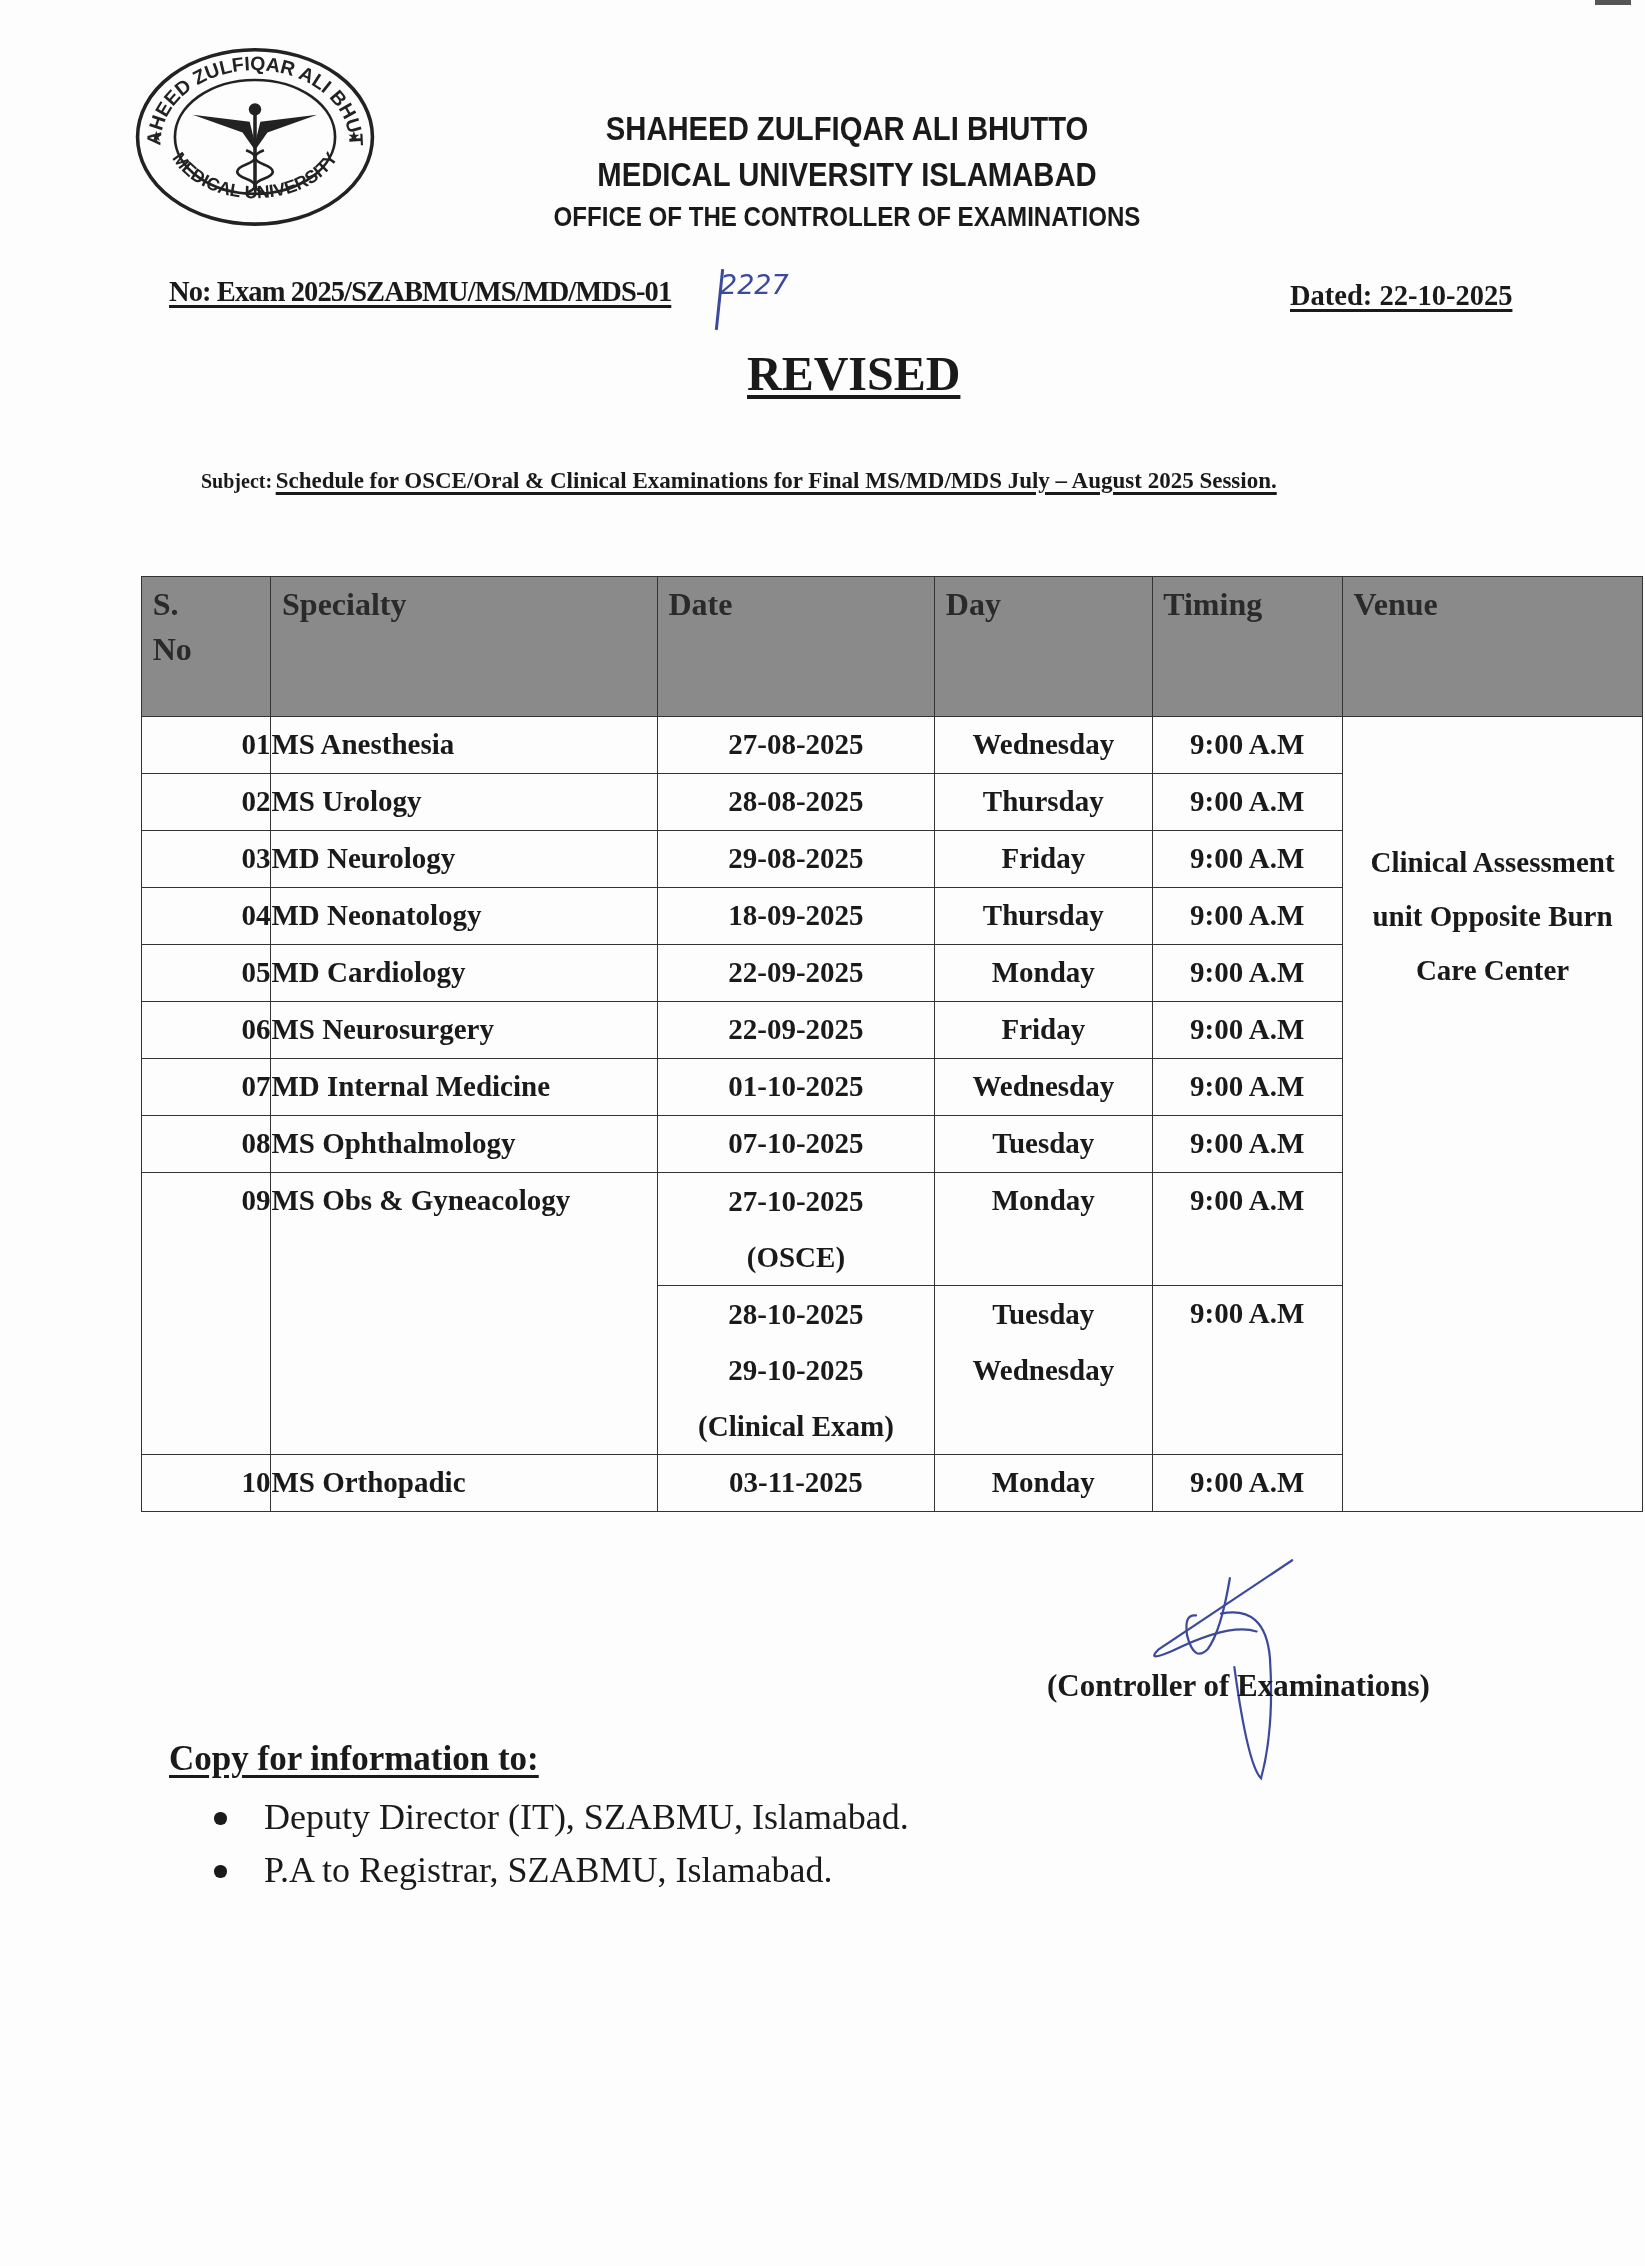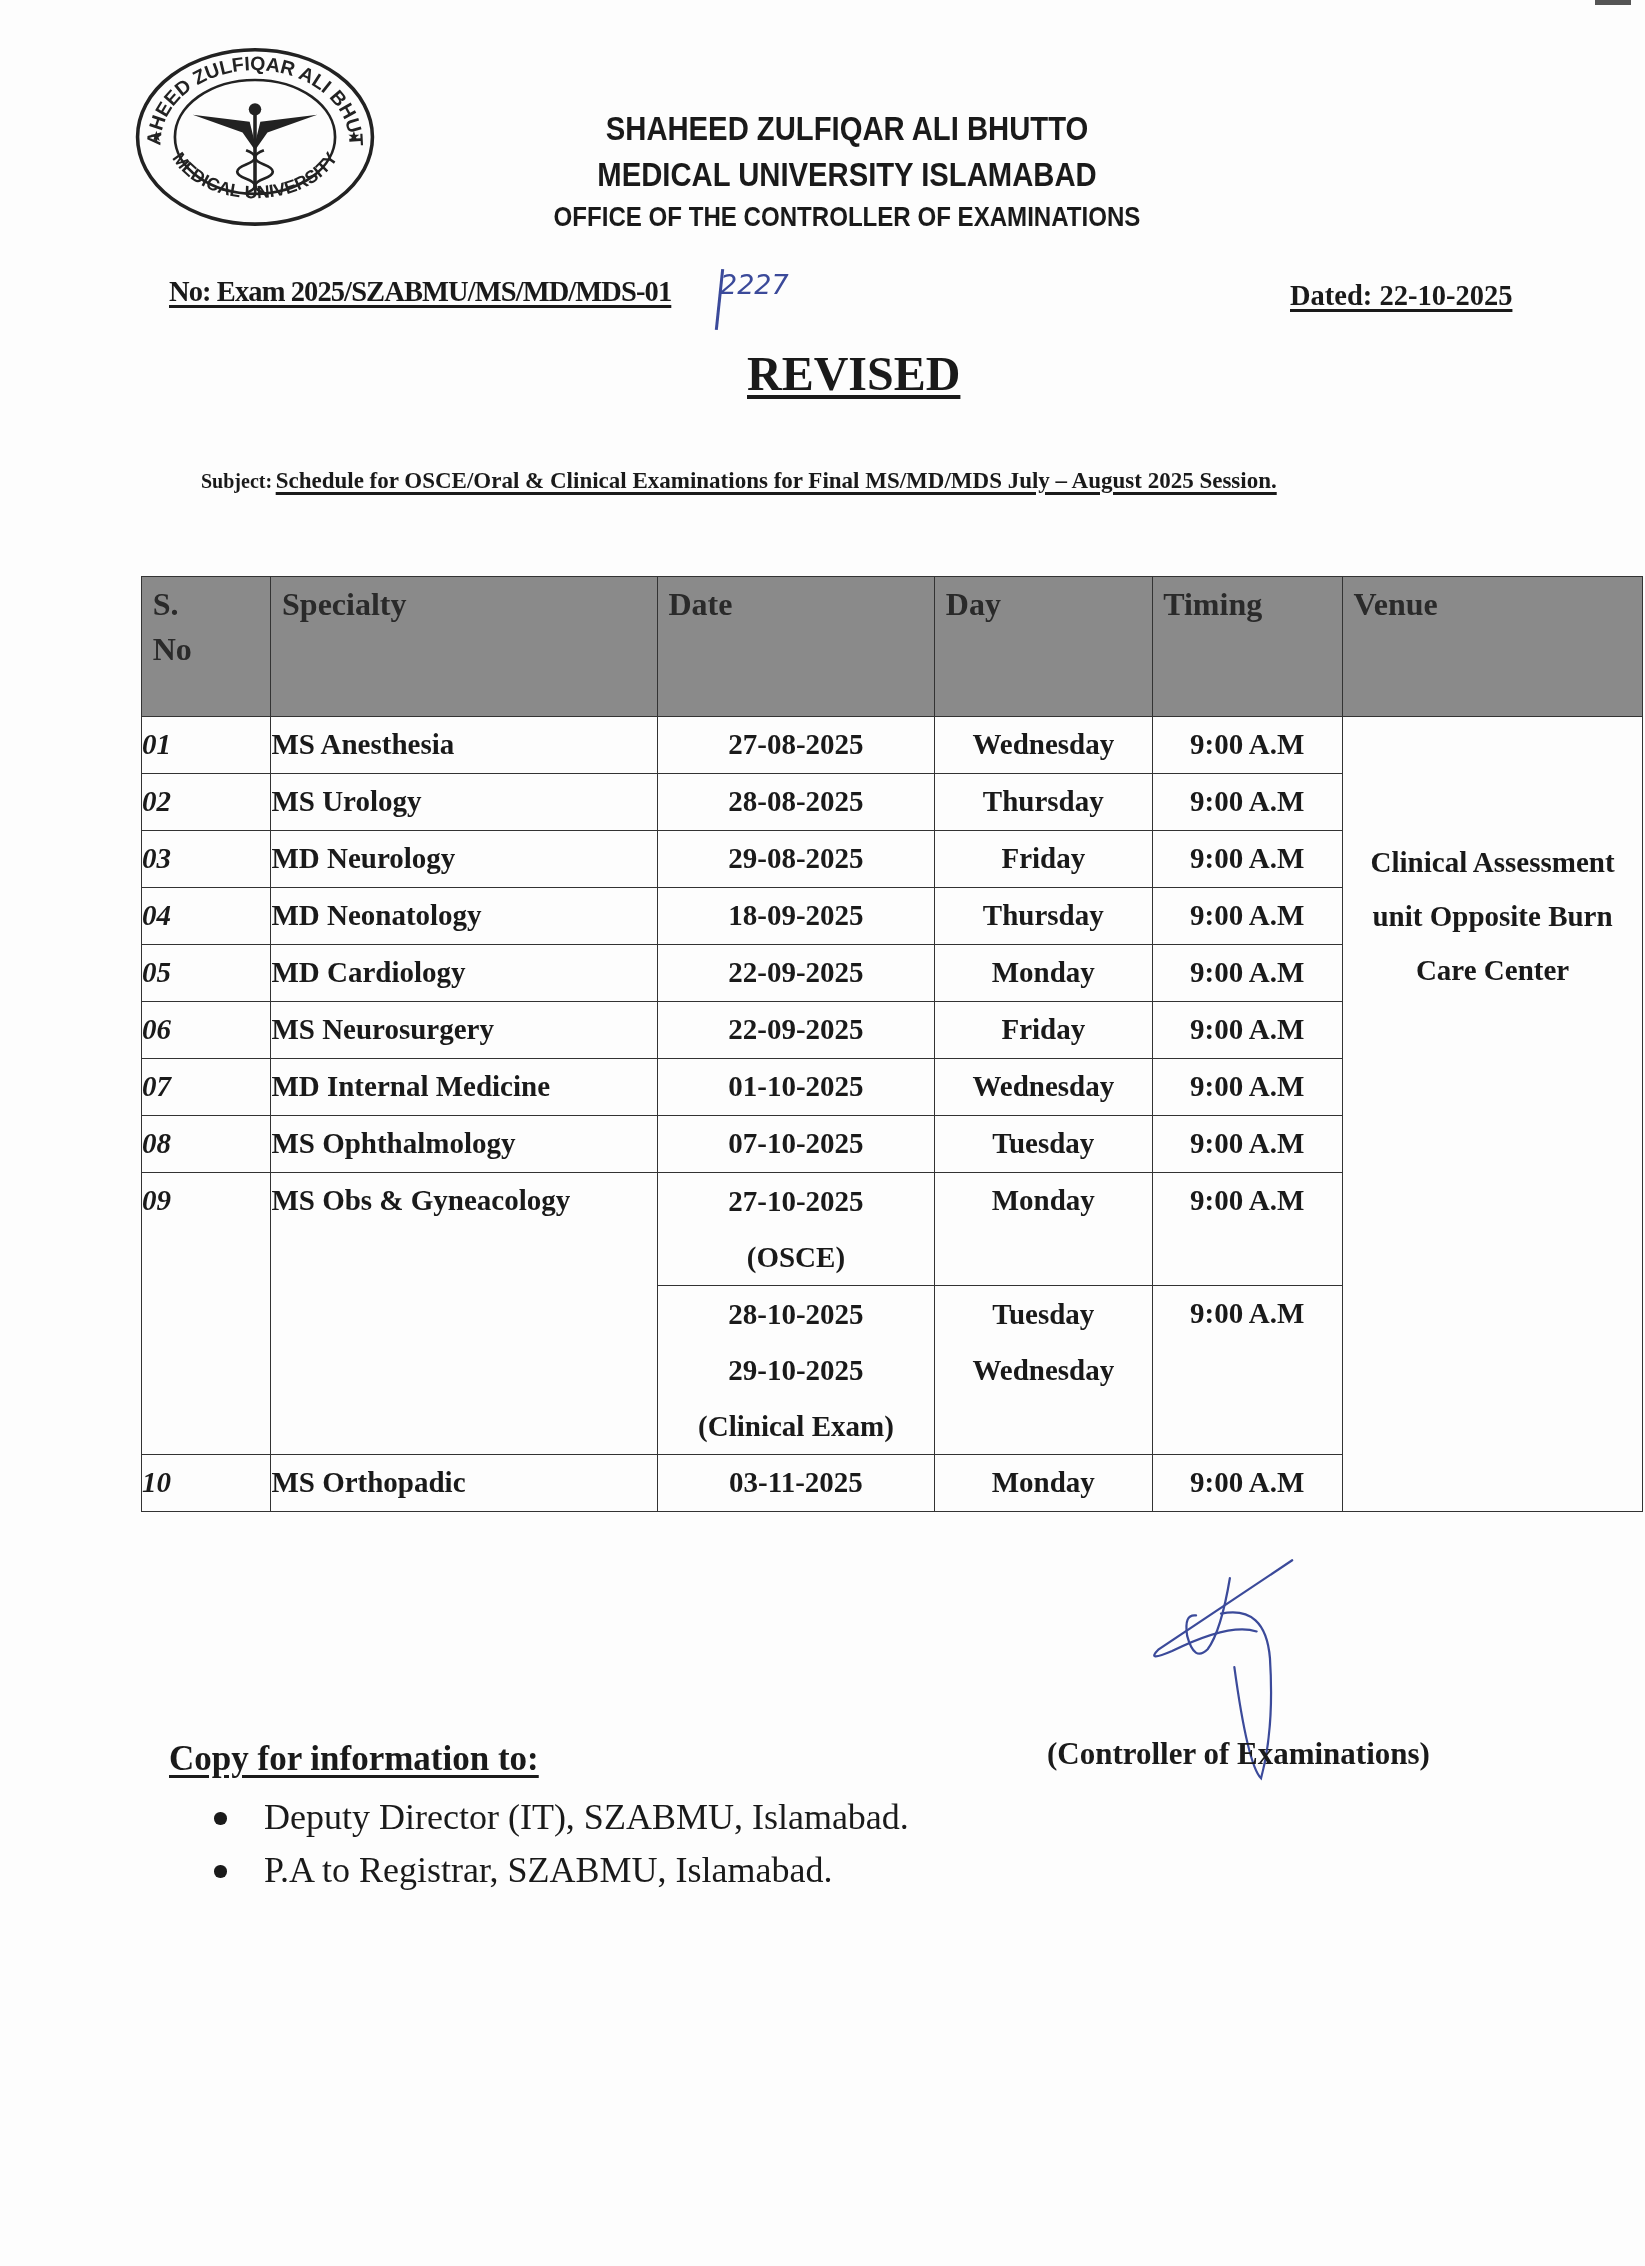--- a/index.html
+++ b/index.html
@@ -27,28 +27,28 @@
   .subject .lbl { font-size: 20px; font-weight: bold; margin-left: 32px; }
   .subject .txt { font-size: 23px; font-weight: bold; text-decoration: underline; text-decoration-thickness: 2.7px; text-underline-offset: 3.6px; }
 
   table.schedule { position: absolute; left: 141px; top: 576px; border-collapse: collapse; }
   table.schedule td, table.schedule th { border: 1.8px solid #333; font-weight: bold; font-size: 29px; padding: 0; }
   table.schedule th { background: #8a8a8a; color: #2a2a2a; text-align: left; vertical-align: top;
     height: 128px; padding: 5.3px 10.7px; font-size: 32px; line-height: 45px; }
   .c-sno { width: 107px; } .c-spec { width: 364px; } .c-date { width: 255px; }
   .c-day { width: 195px; } .c-time { width: 168px; margin-left: 17px; } .c-venue { width: 278px; }
   table.schedule td { height: 56px; vertical-align: top; line-height: 54px; }
-  td.sno { text-align: left; font-style: italic; }
+  td.sno { text-align: right; }
   td.spec { padding-left: 14.3px; }
   td.date, td.day, td.time { text-align: center; }
   td.venue { text-align: center; vertical-align: middle; font-size: 26px; line-height: 49px; padding: 0 9px; }
   td.multi div { line-height: 56px; }
 
   .sign-svg { position: absolute; left: 1132px; top: 1551px; width: 178px; height: 241px; }
-  .controller { position: absolute; left: 1047px; top: 1736px; font-size: 31px; font-weight: bold; }
+  .controller { position: absolute; left: 1047px; top: 1668px; font-size: 31px; font-weight: bold; }
   .copy-title { position: absolute; left: 169px; top: 1739px; font-size: 35px; font-weight: bold;
     text-decoration: underline; text-decoration-thickness: 2.7px; text-underline-offset: 4.5px; }
   .copy-list { position: absolute; left: 214px; top: 1791px; margin: 0; padding: 0; list-style: none; }
   .copy-list li { font-size: 36px; line-height: 53px; position: relative; padding-left: 50px; }
   .copy-list li .bullet { position: absolute; left: 0; top: 21.4px; width: 12.5px; height: 12.5px; border-radius: 50%; background: #1a1a1a; }
 </style>
 </head>
 <body>
 
 <div class="corner-mark"></div>

